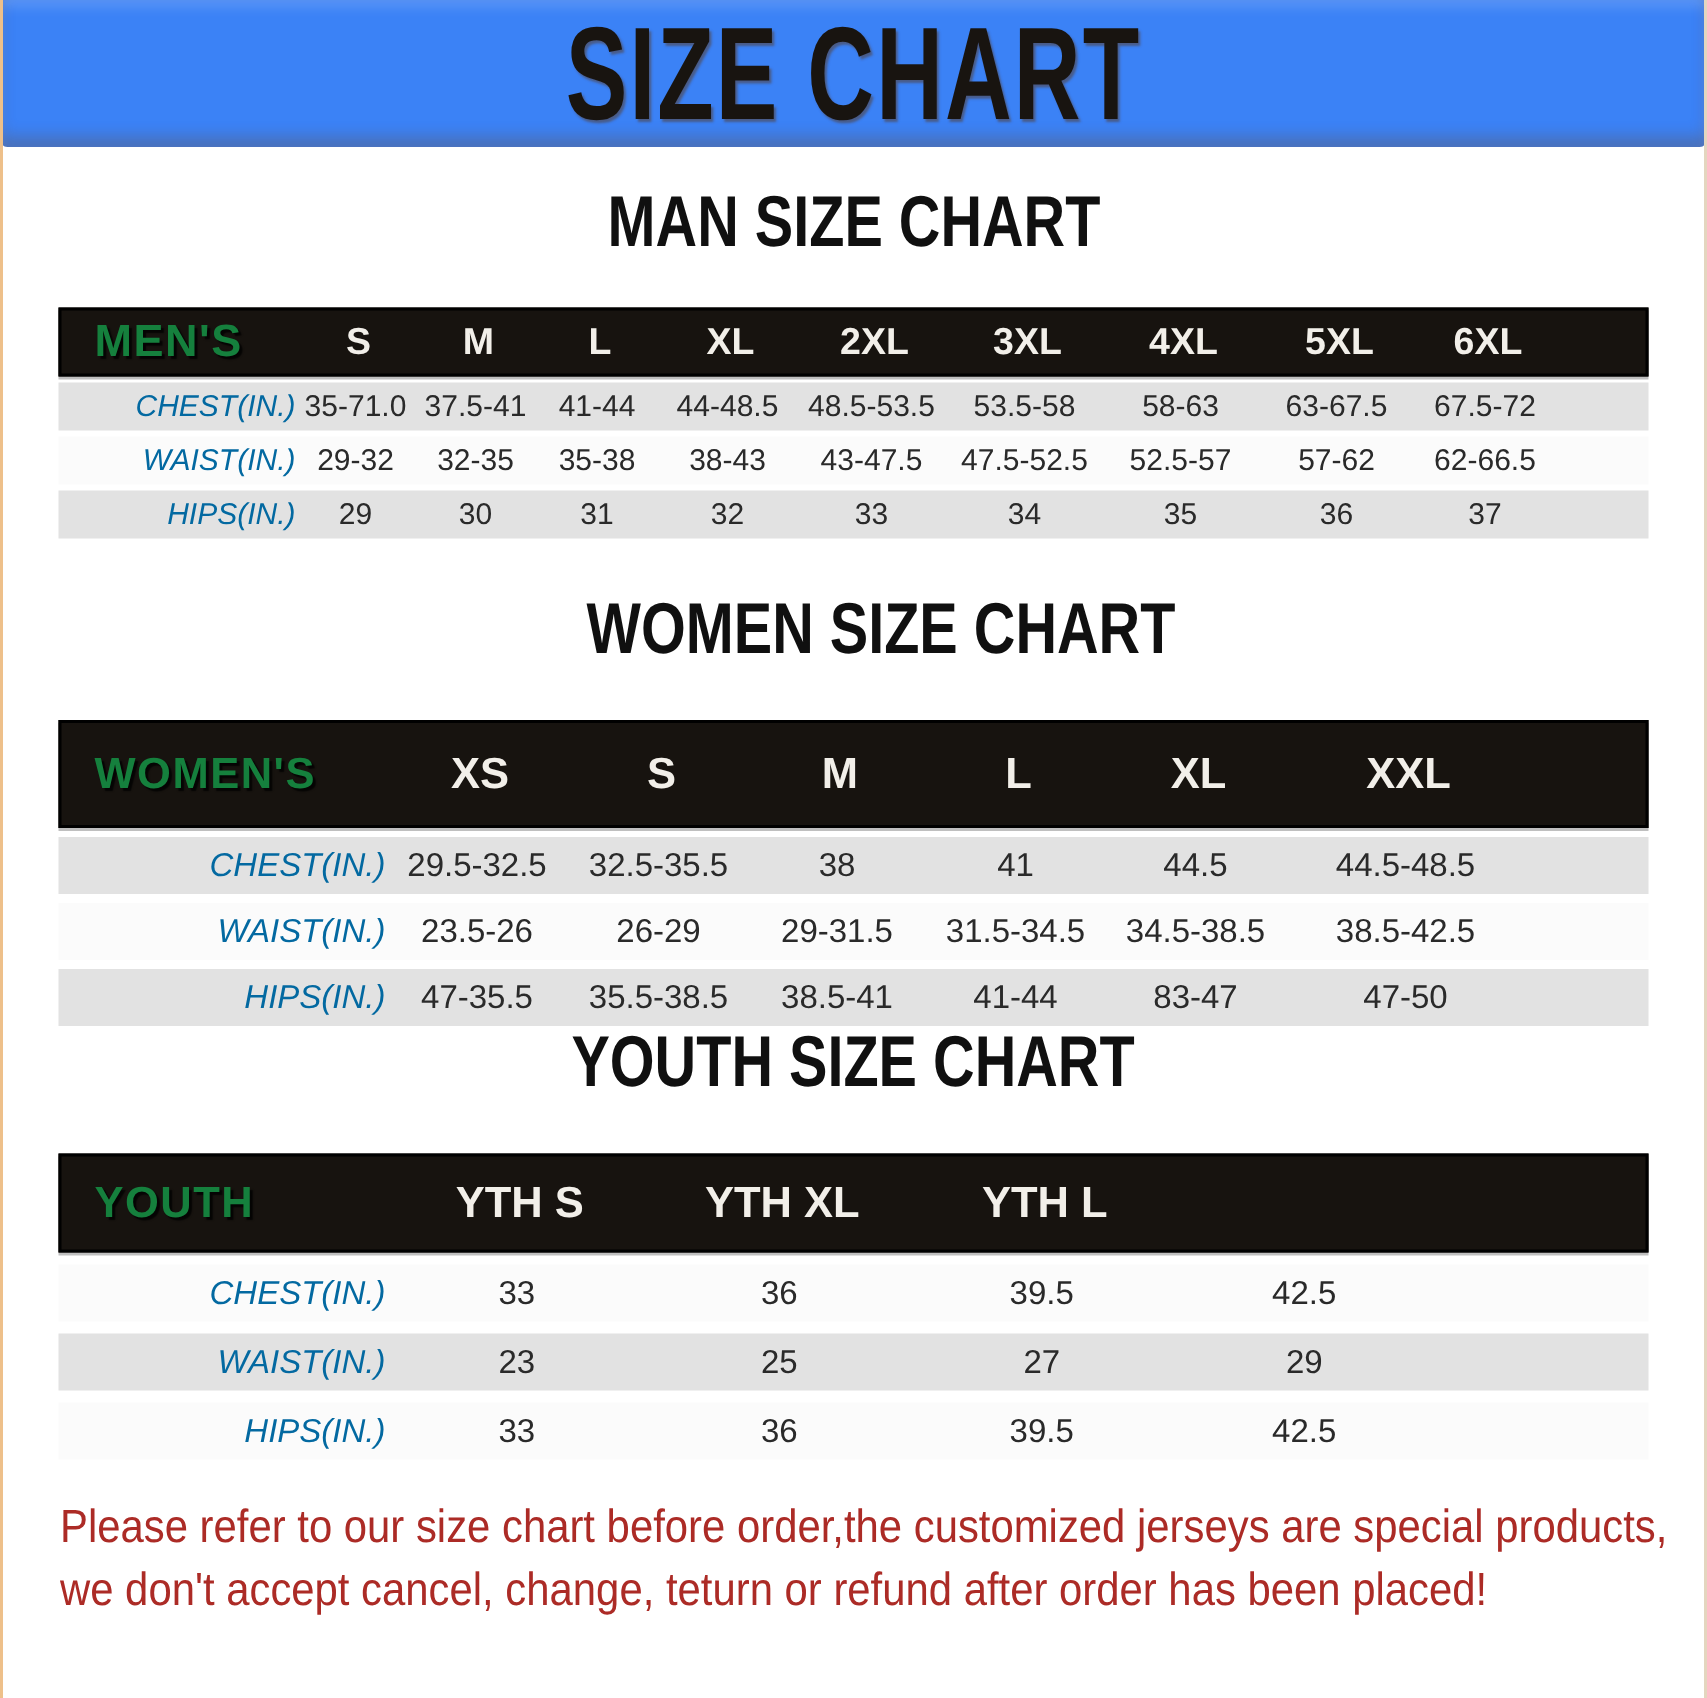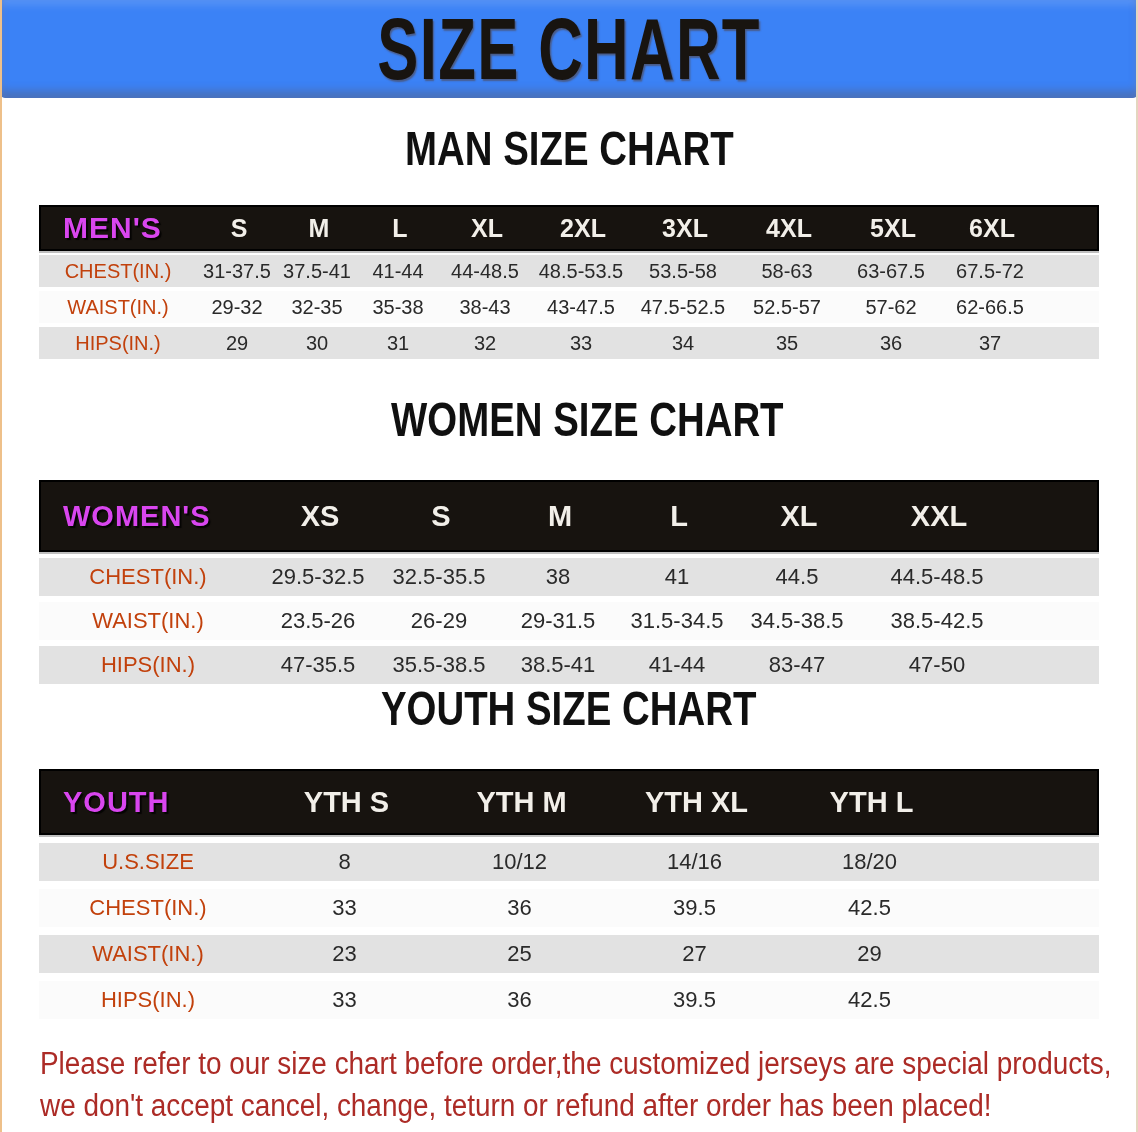--- a/index.html
+++ b/index.html
@@ -50,29 +50,29 @@
 
   .thead {
     background:#17130f;
     border:2px solid #000;
     box-sizing:border-box;
     display:grid; align-items:center;
     box-shadow:0 2px 0 rgba(0,0,0,0.25);
   }
   .th { text-align:center; color:#f2efe9; font-weight:bold; }
   .th-corner {
-    text-align:left; padding-left:22px; color:#d946ef;
+    text-align:left; padding-left:22px; color:#15803d;
     font-weight:800; font-size:31px; letter-spacing:1px;
     text-shadow:2px 2px 1px rgba(0,0,0,0.8);
   }
   .trow { display:grid; align-items:center; }
   .row-gray  { background:#e2e2e2; }
   .row-white { background:#fbfbfb; }
   .td { text-align:center; color:#2a2a2a; }
-  .row-label { text-align:center; color:#c2410c; }
+  .row-label { text-align:right; color:#0369a1;font-style:italic; }
 
   
   .men-cols  { grid-template-columns:158px 80px 80px 82px 92px 100px 104px 104px 104px 94px; padding-right:62px; }
   .men .thead { height:46px; }
   .men .th { font-size:25px; }
   .men .th-corner { font-size:30px; }
   .men .trow { height:32px; margin-top:4px; font-size:20px; }
   .men .row-label { font-size:20px; }
 
   
@@ -122,21 +122,21 @@
     <div class="th">XL</div>
     <div class="th">2XL</div>
     <div class="th">3XL</div>
     <div class="th">4XL</div>
     <div class="th">5XL</div>
     <div class="th">6XL</div>
   </div>
 
   <div class="trow men-cols row-gray">
     <div class="row-label">CHEST(IN.)</div>
-    <div class="td">31-37.5</div>
+    <div class="td">35-71.0</div>
     <div class="td">37.5-41</div>
     <div class="td">41-44</div>
     <div class="td">44-48.5</div>
     <div class="td">48.5-53.5</div>
     <div class="td">53.5-58</div>
     <div class="td">58-63</div>
     <div class="td">63-67.5</div>
     <div class="td">67.5-72</div>
   </div>
 
@@ -214,32 +214,24 @@
 </div>
 
 <div class="section-title title-youth">
   <span>YOUTH SIZE CHART</span>
 </div>
 
 <div class="size-table youth mt-youth">
   <div class="thead youth-cols">
     <div class="th th-corner">YOUTH</div>
     <div class="th">YTH S</div>
-    <div class="th">YTH M</div>
     <div class="th">YTH XL</div>
     <div class="th">YTH L</div>
   </div>
 
-  <div class="trow youth-cols row-gray">
-    <div class="row-label">U.S.SIZE</div>
-    <div class="td">8</div>
-    <div class="td">10/12</div>
-    <div class="td">14/16</div>
-    <div class="td">18/20</div>
-  </div>
 
   <div class="trow youth-cols row-white">
     <div class="row-label">CHEST(IN.)</div>
     <div class="td">33</div>
     <div class="td">36</div>
     <div class="td">39.5</div>
     <div class="td">42.5</div>
   </div>
 
   <div class="trow youth-cols row-gray">

